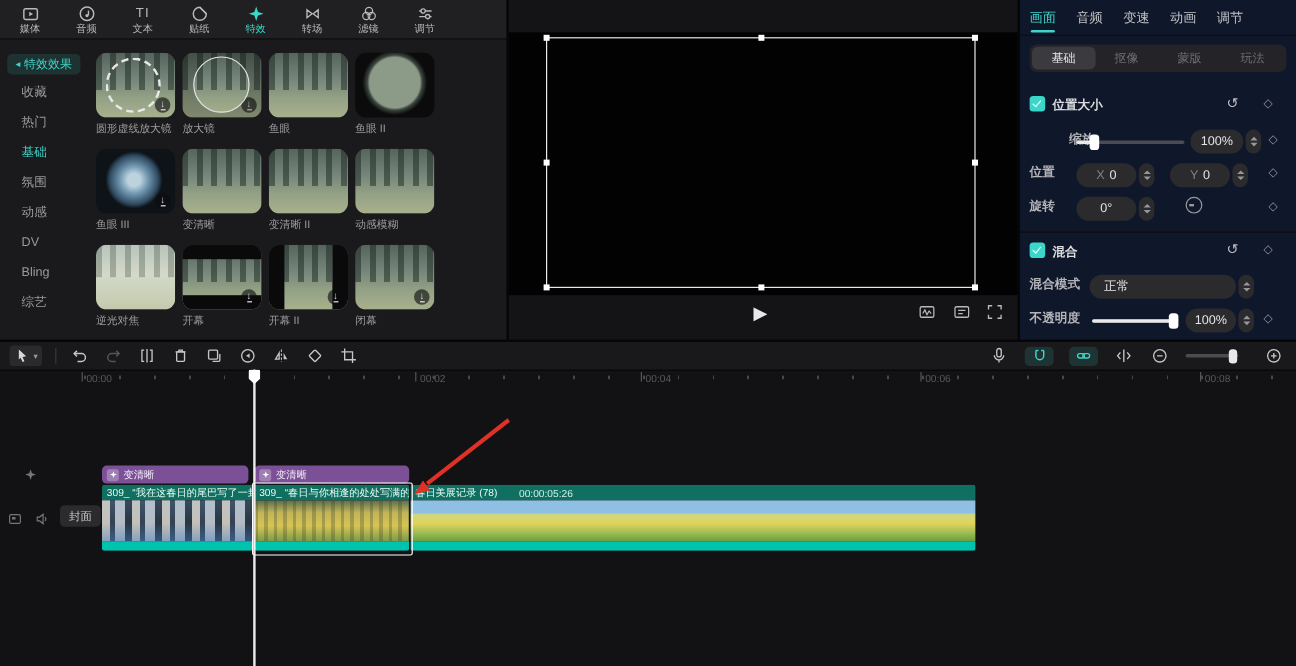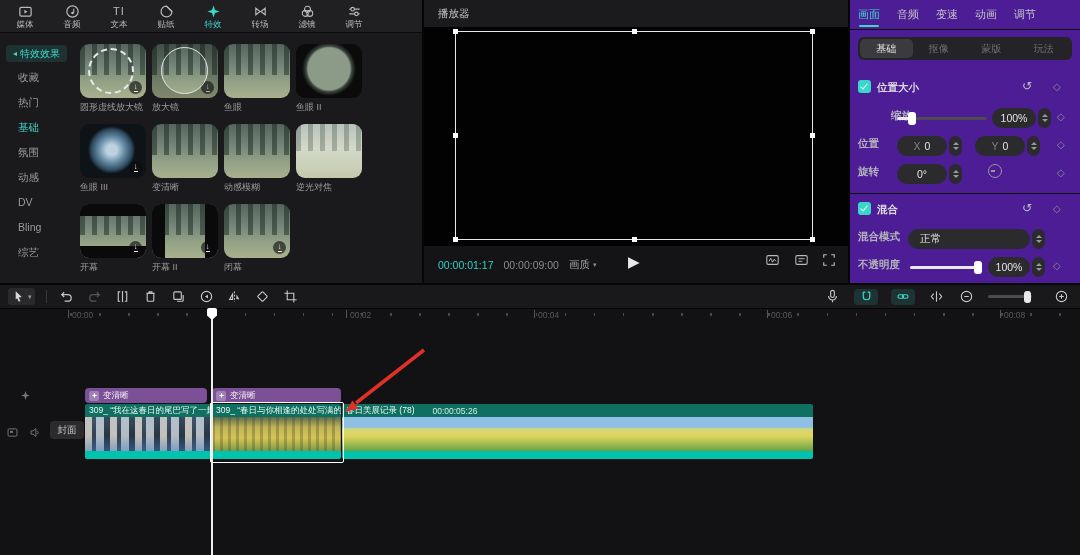--- a/index.html
+++ b/index.html
@@ -46,21 +46,21 @@
   .frame{position:absolute;left:31px;top:4px;width:358px;height:209px;border:1.6px solid #e9e9ea;box-sizing:border-box;}
   .hdl{position:absolute;width:5px;height:5px;background:#fff;}
   .player-bar{left:0;top:246px;width:424px;height:37px;background:#141416;display:flex;align-items:center;box-sizing:border-box;padding:0 14px;color:#8b8b90;font-size:10.5px;gap:10px;}
   .tc-cur{color:#35d0c5;}
   .quality{display:flex;align-items:center;gap:3px;color:#a7a7ab;cursor:pointer;}
   .quality .car{font-size:7px;color:#8b8b90;}
   .play-btn{position:absolute;left:204px;top:254px;color:#e8e8ea;font-size:15px;cursor:pointer;line-height:15px;}
   .pr-icons{position:absolute;right:12px;top:253px;display:flex;gap:12px;align-items:center;color:#b9b9bc;}
 
   
-  .inspector{left:850px;top:0;width:230px;height:283px;background:#4c1d95;text-align:center;}
+  .inspector{left:850px;top:0;width:230px;height:283px;background:#0f172a;text-align:center;}
   .insp-tabs{left:8px;top:7px;display:flex;gap:17px;font-size:11px;color:#c2c2c6;}
   .insp-tabs .tab{cursor:pointer;padding-bottom:5px;position:relative;}
   .insp-tabs .tab.active{color:#3ed6c9;}
   .insp-tabs .tab.active::after{content:'';position:absolute;left:1px;right:1px;bottom:0;height:2px;background:#3ed6c9;border-radius:1px;}
   .insp-divider{left:0;top:29px;width:230px;height:1px;background:#0e0e10;}
   .subtabs{left:8px;top:37px;width:214px;height:23px;background:#242428;border-radius:6px;display:flex;padding:2px;box-sizing:border-box;}
   .subtab{flex:1;display:flex;align-items:center;justify-content:center;font-size:10px;color:#6e6e73;border-radius:5px;cursor:pointer;}
   .subtab.active{background:#3a3a3f;color:#e8e8ea;}
   .lbl{position:absolute;font-size:10.5px;color:#b5b5b9;font-weight:bold;}
   .sec-title{font-size:10.5px;color:#dcdcdf;}
@@ -240,20 +240,24 @@
             </span>
           </div>
         <span class="fx-name">鱼眼 III</span>
       </div>
       <div class="fx-cell">
         <div class="thumb"></div>
         <span class="fx-name">变清晰</span>
       </div>
       <div class="fx-cell">
         <div class="thumb"></div>
+        <span class="fx-name">变清晰 II</span>
+      </div>
+      <div class="fx-cell">
+        <div class="thumb"></div>
         <span class="fx-name">动感模糊</span>
       </div>
       <div class="fx-cell">
         <div class="thumb v-bright"></div>
         <span class="fx-name">逆光对焦</span>
       </div>
       <div class="fx-cell">
         <div class="thumb v-letterh">
             <span class="dl-badge" style="z-index:2;">
               <i>↓</i>
@@ -274,42 +278,31 @@
             <span class="dl-badge">
               <i>↓</i>
             </span>
           </div>
         <span class="fx-name">闭幕</span>
       </div>
     </div>
   </div>
 
   <div class="abs player">
-    <div class="abs player-head">
-      <span>播放器</span>
-    </div>
     <div class="abs canvas">
       <div class="frame">
         <span class="hdl" style="left:-3px;top:-3px;"></span>
         <span class="hdl" style="right:-3px;top:-3px;"></span>
         <span class="hdl" style="left:-3px;bottom:-3px;"></span>
         <span class="hdl" style="right:-3px;bottom:-3px;"></span>
         <span class="hdl" style="left:50%;top:-3px;margin-left:-2.5px;"></span>
         <span class="hdl" style="left:50%;bottom:-3px;margin-left:-2.5px;"></span>
         <span class="hdl" style="left:-3px;top:50%;margin-top:-2.5px;"></span>
         <span class="hdl" style="right:-3px;top:50%;margin-top:-2.5px;"></span>
       </div>
-    </div>
-    <div class="abs player-bar">
-      <span class="tc-cur">00:00:01:17</span>
-      <span>00:00:09:00</span>
-      <span class="quality">
-        <span>画质</span>
-        <span class="car">▾</span>
-      </span>
     </div>
     <span class="play-btn">▶</span>
     <div class="pr-icons">
       <span>
           <svg width="17" height="14" viewBox="0 0 16 16">
             <rect x="1.5" y="3" width="13" height="10" rx="1.5" fill="none" stroke="currentColor" stroke-width="1.2"></rect>
             <path d="M4 9.5 l2 -3.5 2 4.5 2 -3.5 2 2.5" fill="none" stroke="currentColor" stroke-width="1.1"></path>
           </svg>
         </span>
       <span>

